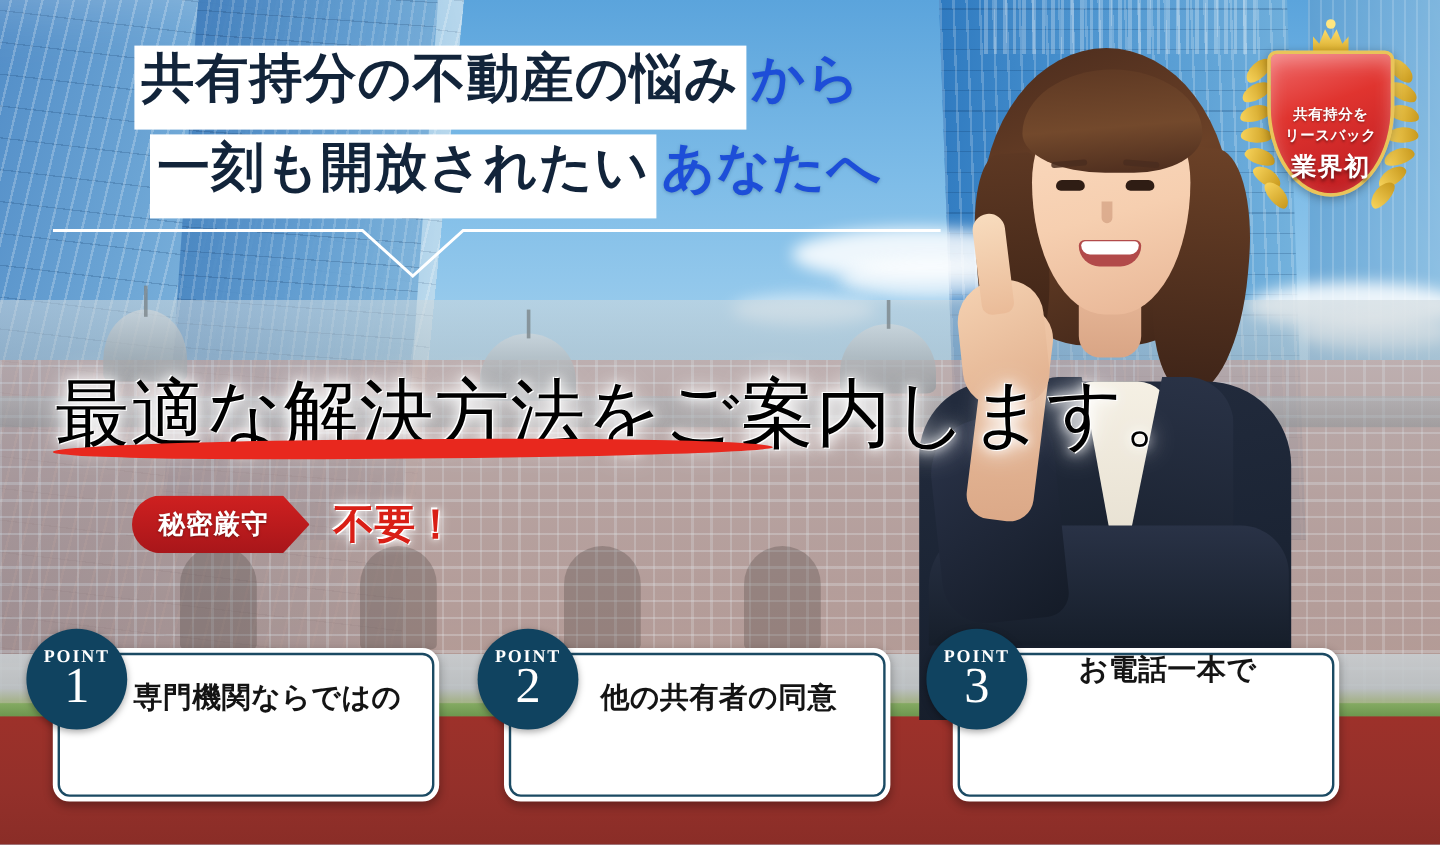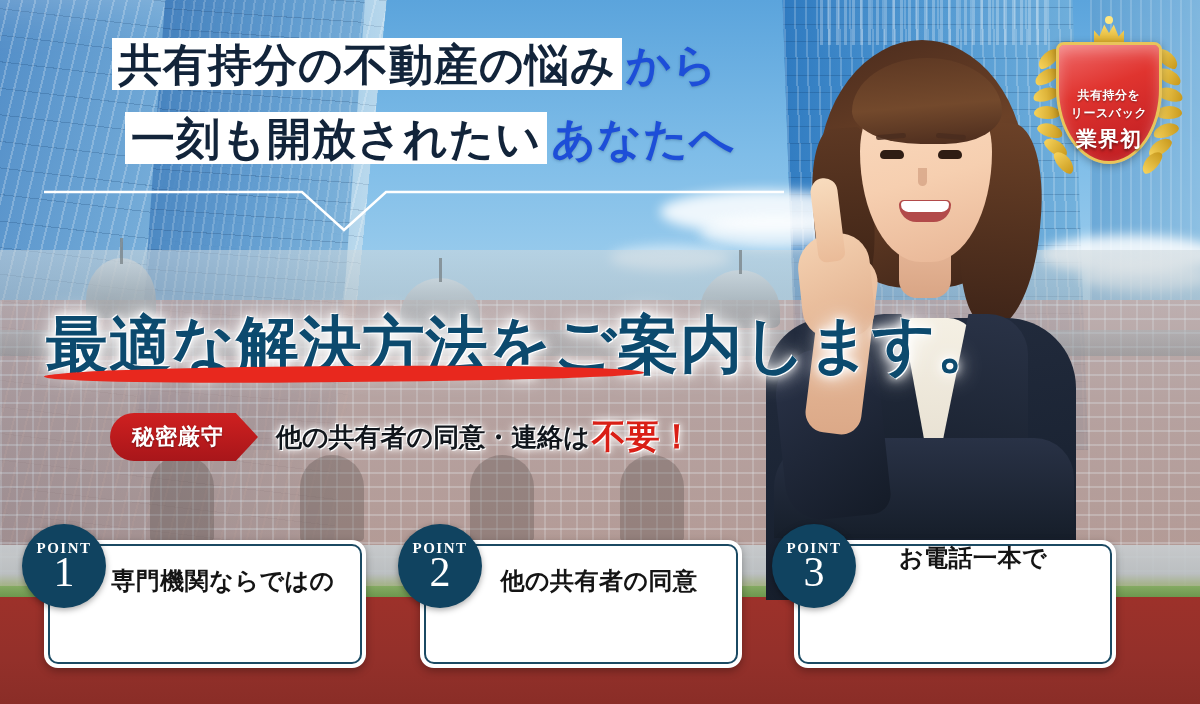--- a/index.html
+++ b/index.html
@@ -228,38 +228,38 @@
                 text-shadow:0 1px 2px rgba(0,0,0,.4); }
   .shield .big { color:#fff; font-size:21px; font-weight:bold; letter-spacing:1px;
                  text-shadow:0 2px 3px rgba(0,0,0,.45); margin-top:2px; }
   .dots { position:absolute; top:36px; width:100%; display:flex; justify-content:center; gap:30px; }
   .dots i { width:6px; height:6px; background:#f5cf63; border-radius:50%; display:block; }
 
   
   .sub1 { position:absolute; left:112px; top:36px; font-size:44px; letter-spacing:1px; white-space:nowrap; }
   .sub2 { position:absolute; left:125px; top:110px; font-size:44px; letter-spacing:1px; white-space:nowrap; }
   .hl-box {
-    background:#fff; color:#12243a; padding:3px 6px 0; font-weight:bold;
+    background:#fff; color:#12243a; padding:3px 6px 18px; font-weight:bold;
     box-decoration-break:clone; -webkit-box-decoration-break:clone;
   }
   .hl-white { color:#1d4ed8; font-weight:bold; text-shadow:0 1px 3px rgba(30,70,110,.35); margin-left:4px; }
 
   
   .divider { position:absolute; left:44px; top:186px; width:740px; height:46px; }
   .divider svg { display:block; }
 
   
   .main1 {
     position:absolute; left:196px; top:226px; font-size:48px; font-weight:bold;
     color:#0a0a0a; white-space:nowrap; letter-spacing:2px;
     text-shadow:0 0 8px #fff,0 0 14px #fff,0 0 20px #fff,1px 1px 0 #fff,-1px -1px 0 #fff;
   }
   .main2 {
-    position:absolute; left:46px; top:303px; font-size:62px; font-weight:bold;
-    color:#0c4a6e; white-space:nowrap; letter-spacing:1px;
+    position:absolute; left:46px; top:303px; font-size:62px; font-weight:normal;
+    color:#000000; white-space:nowrap; letter-spacing:1px;
     text-shadow:0 0 9px #fff,0 0 16px #fff,0 0 26px #fff,1px 1px 0 #fff,-1px -1px 0 #fff;
   }
   .brush {
     position:absolute; left:44px; top:366px; width:600px; height:16px;
     background:#e8281e; border-radius:50% 60% 55% 50% / 60% 70% 50% 60%;
     transform:rotate(-.5deg);
   }
 
   
   .ribbon { position:absolute; left:110px; top:413px; height:48px; display:flex; align-items:stretch; }
@@ -422,21 +422,20 @@
       <path d="M0 6 L258 6 L300 44 L342 6 L740 6" fill="none" stroke="#ffffff" stroke-width="2.5"></path>
     </svg>
   </div>
 
   <div class="main2">最適な解決方法をご案内します。</div>
   <div class="brush"></div>
 
   <div class="ribbon">
     <div class="ribbon-tag">秘密厳守</div>
     <div class="ribbon-text">
-      <span>他の共有者の同意・連絡は</span>
         <span class="ribbon-em">不要！</span>
     </div>
   </div>
 
   <div class="cards">
 
     <div class="card p1">
       <div class="card-box"></div>
       <div class="card-inner">
         <div class="card-line1">専門機関ならではの</div>

